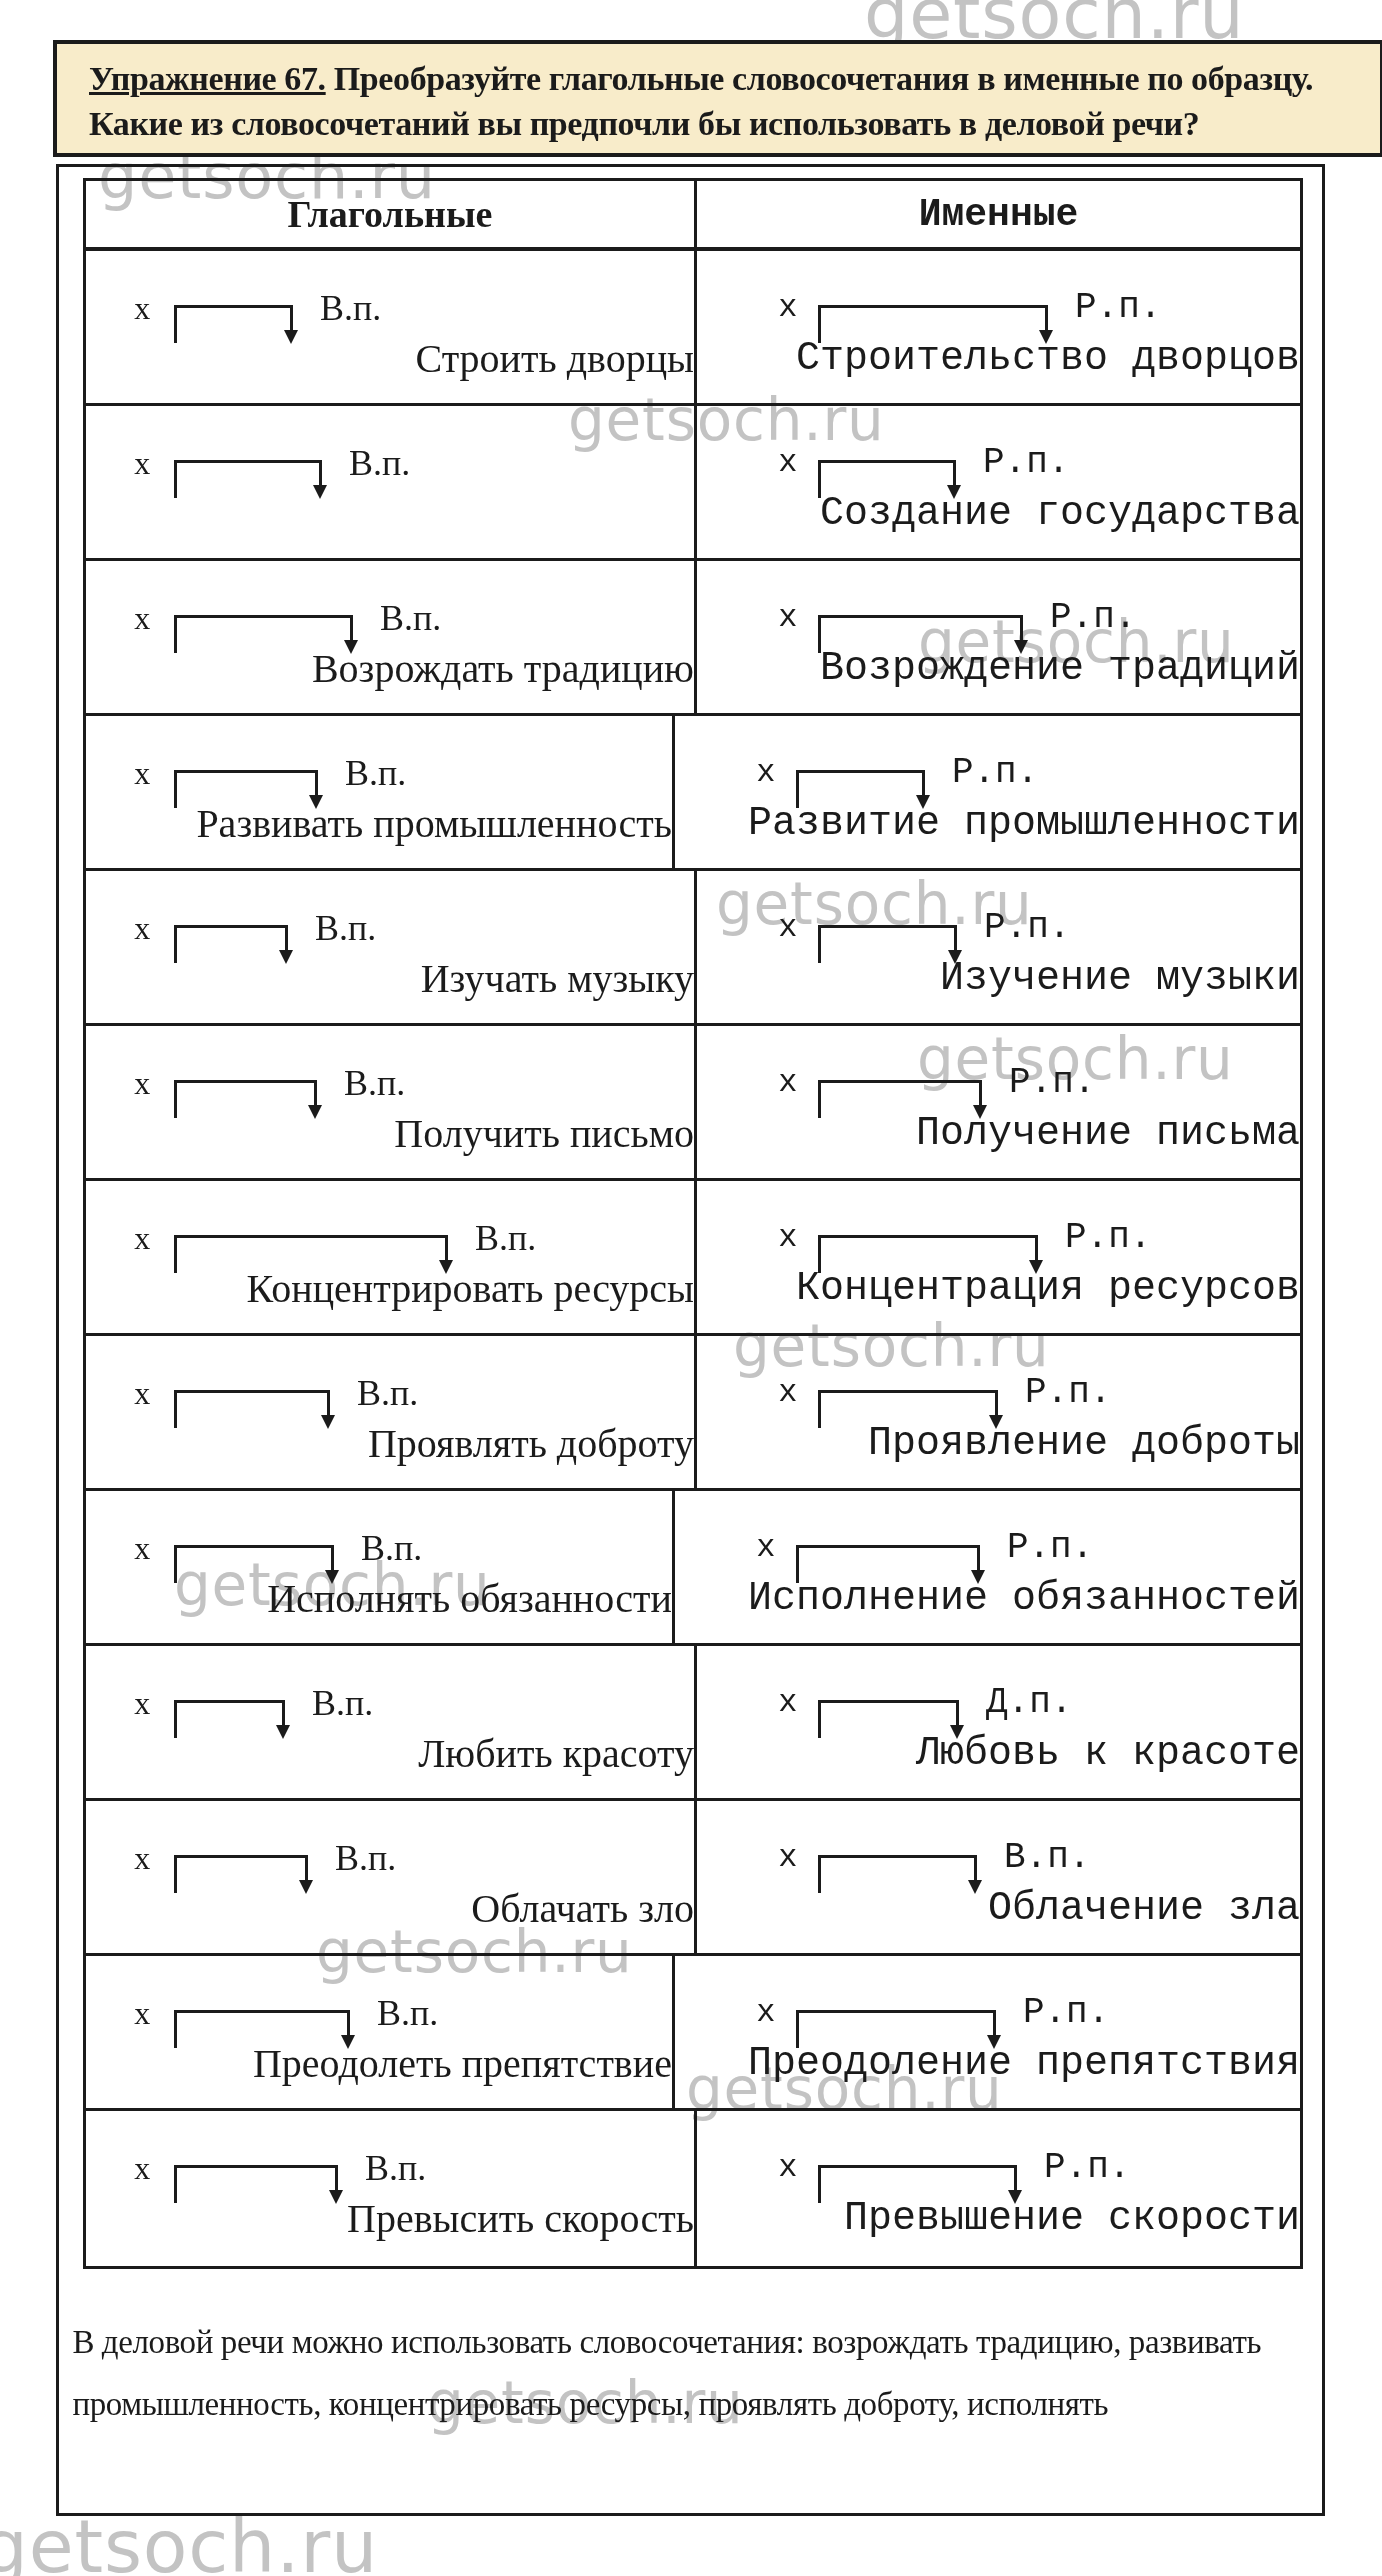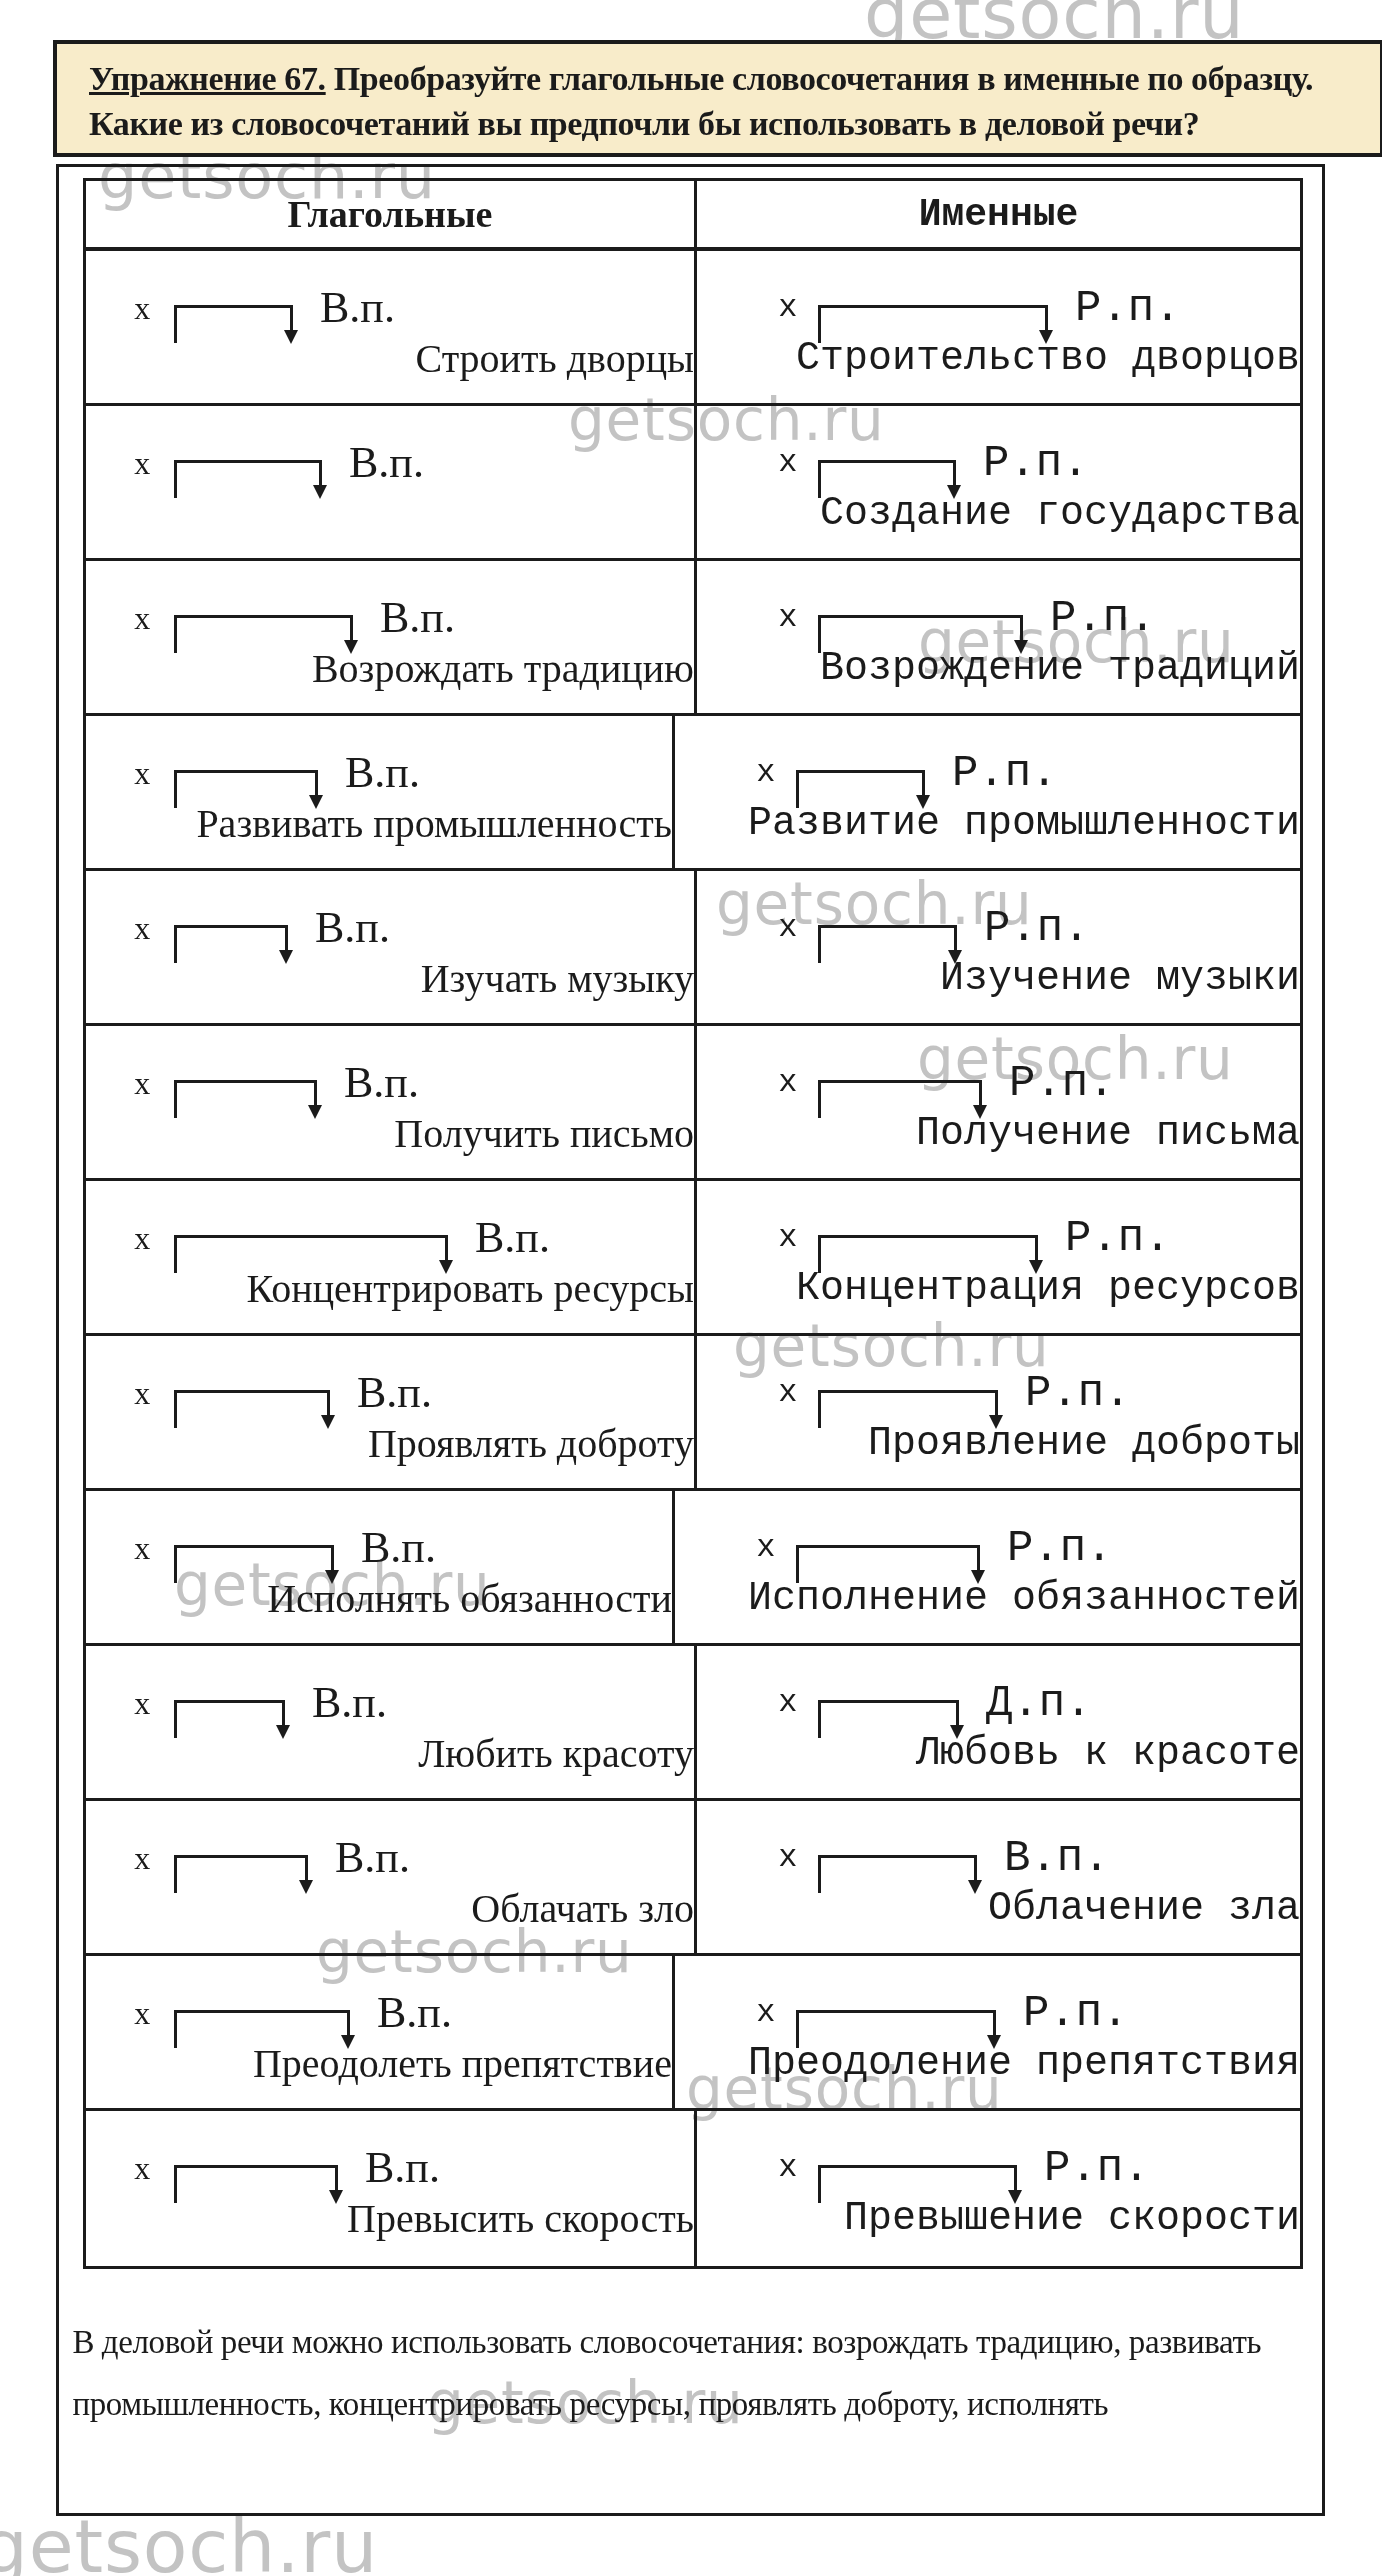--- a/index.html
+++ b/index.html
@@ -107,21 +107,21 @@
   .dropR::after{
     content:"";
     position:absolute;
     left:-5.8px; top:22px;
     width:0; height:0;
     border-left:7.5px solid transparent;
     border-right:7.5px solid transparent;
     border-top:14px solid var(--ink);
   }
   .case-label{
-    font-size:44px;
+    font-size:36px;
     line-height:28px;
     margin-left:27px;
   }
   .phrase{
     font-size:40px;
     line-height:47px;
     margin-top:16px;
     white-space:nowrap;
     text-align:right;
   }

